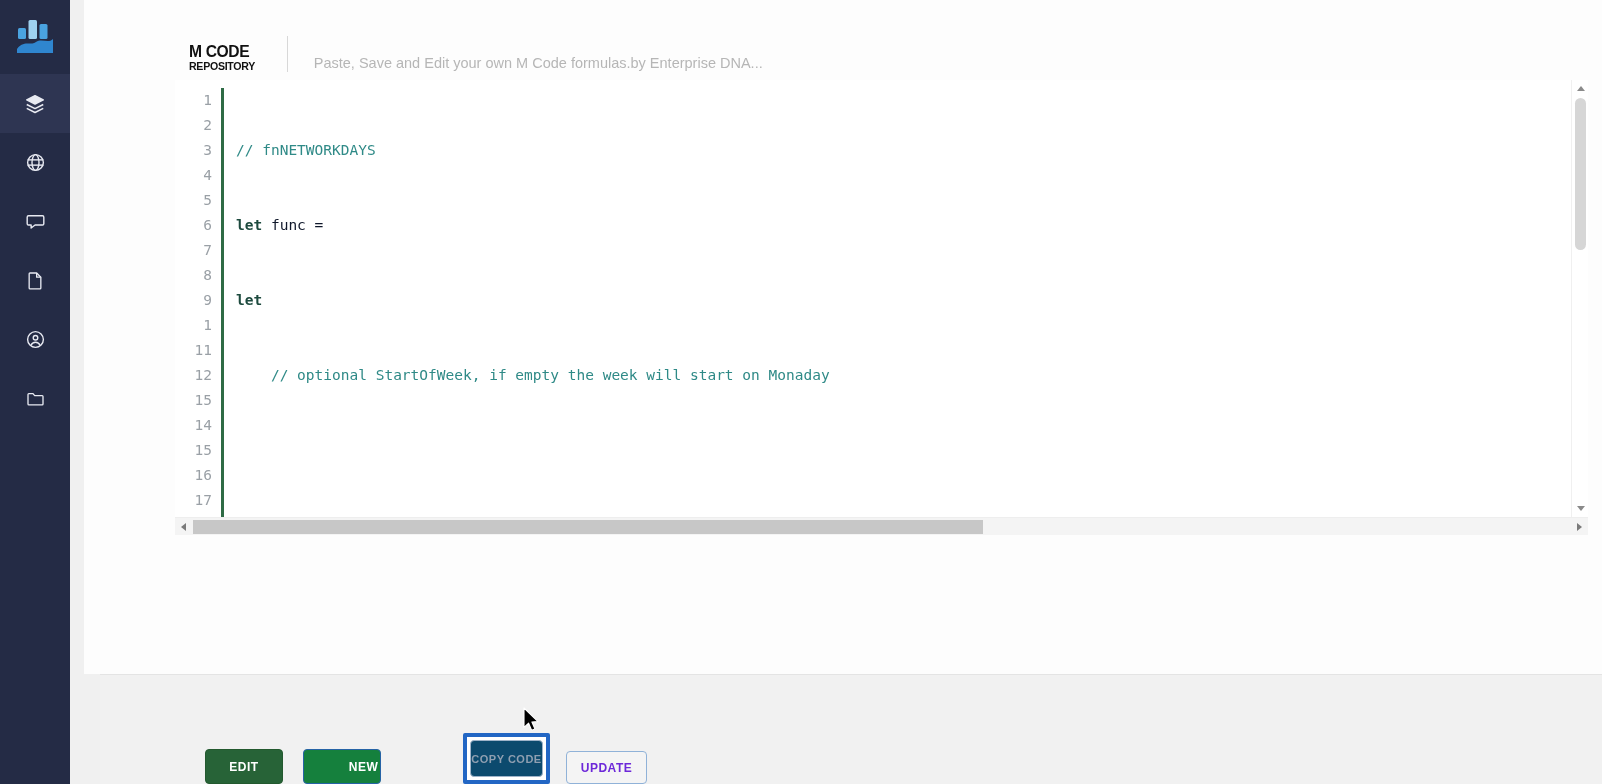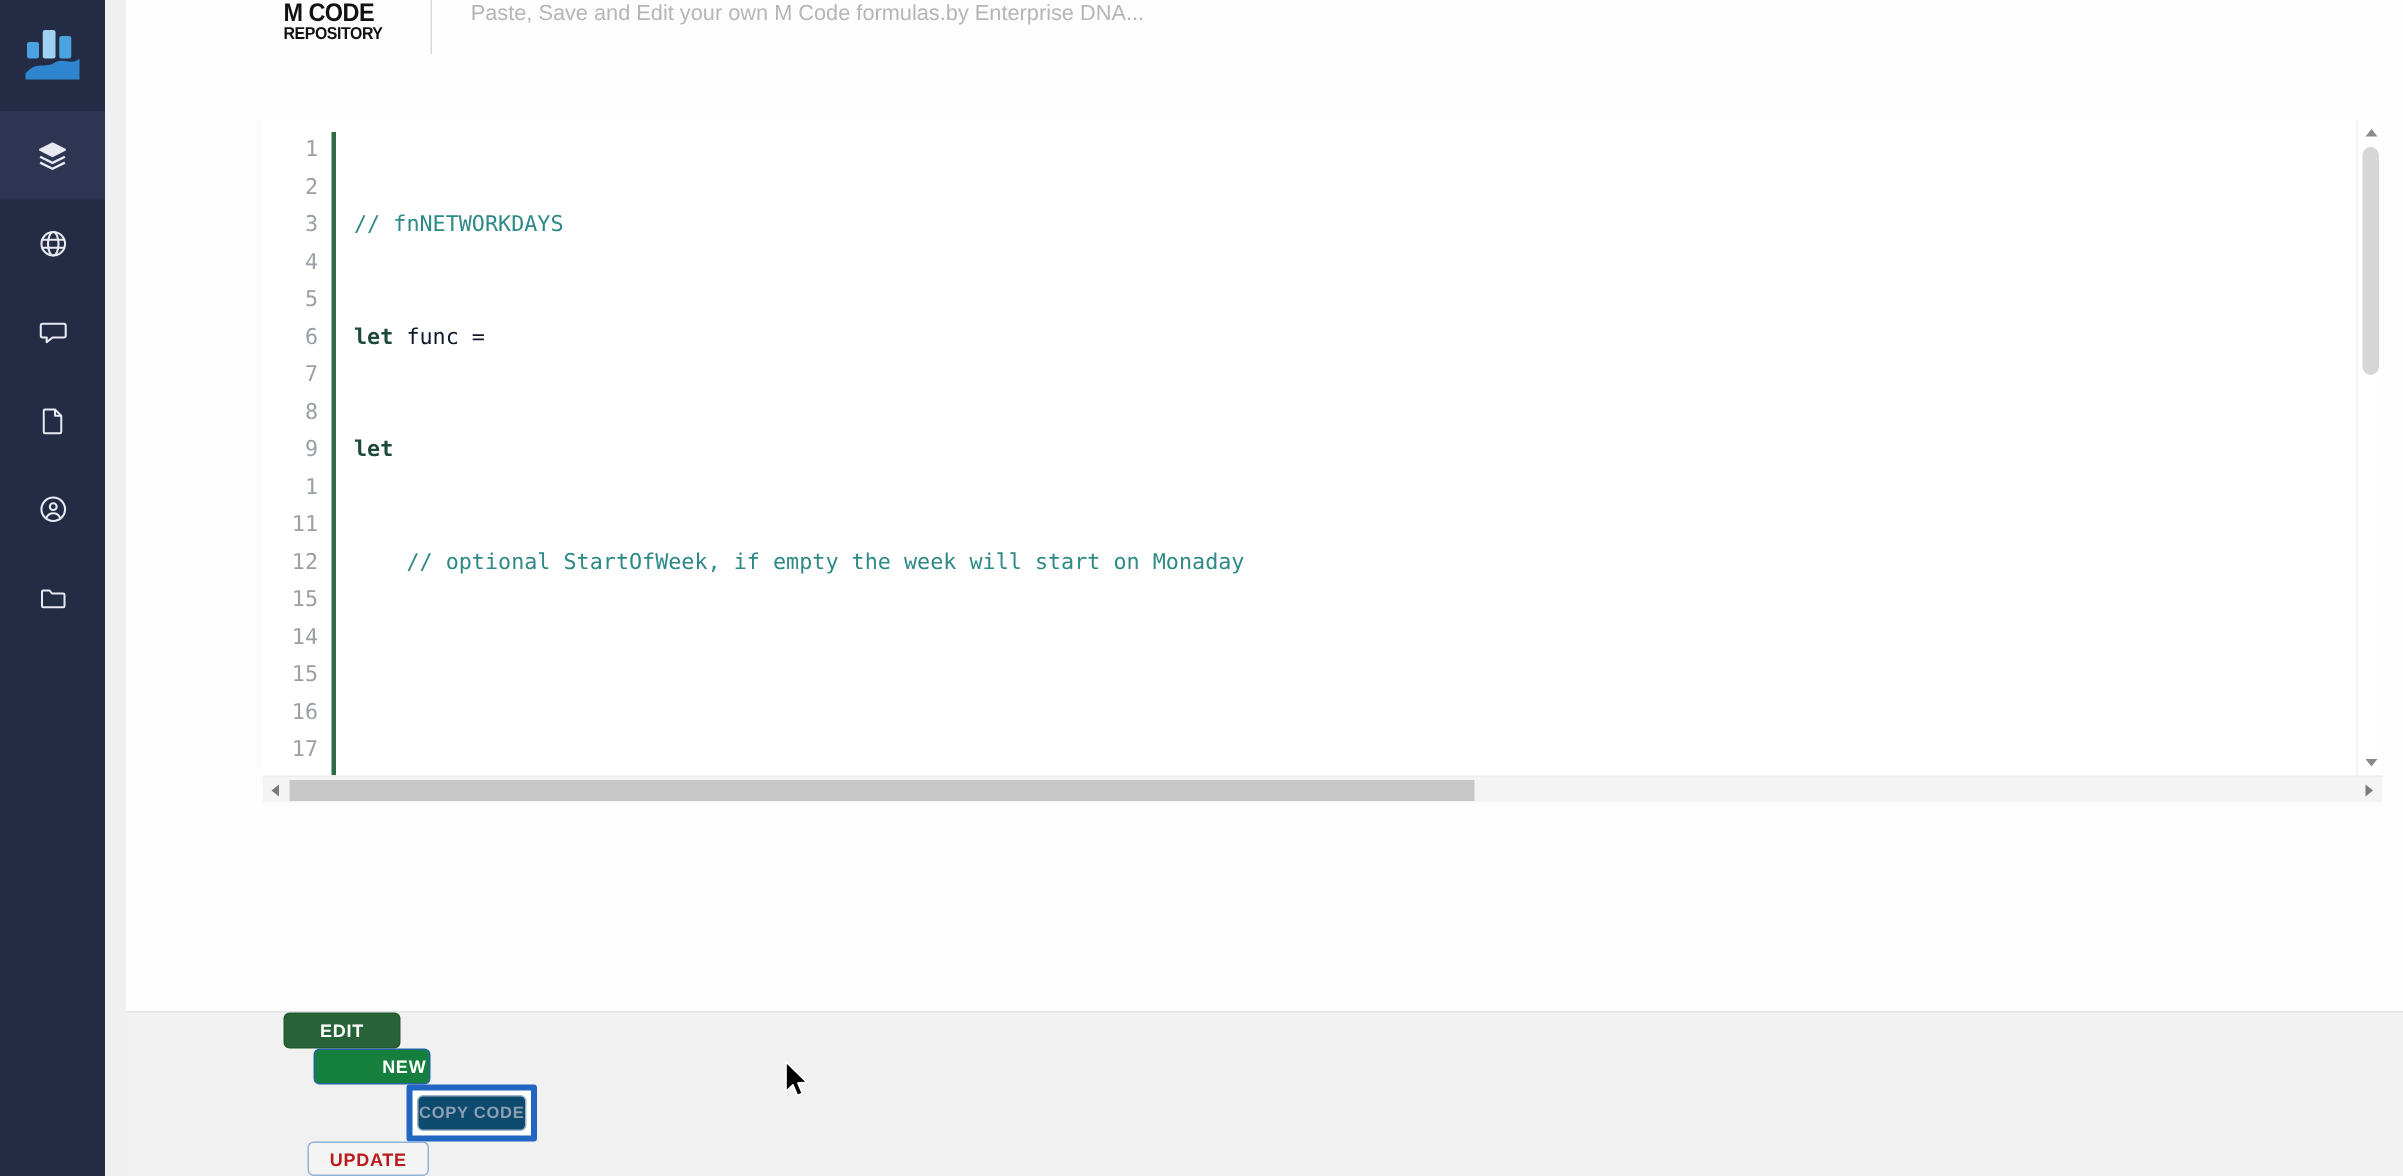--- a/index.html
+++ b/index.html
@@ -77,21 +77,21 @@
     background: #fdfdfd;
     display: flex;
     flex-direction: column;
   }
 
   
   #card-header {
     height: 72px;
     flex: 0 0 72px;
     display: flex;
-    align-items: flex-start;
+    align-items: flex-end;
     padding-left: 105px;
     background: #fdfdfd;
     gap: 12px;
   }
   #brand-logo {
     display: flex;
     flex-direction: column;
     justify-content: center;
     line-height: 1.0;
     padding-right: 14px;
@@ -255,30 +255,29 @@
     left: 105px;
     top: 536px;
     right: 0;
     bottom: 0;
     background: transparent;
   }
 
   
   #footer-bar {
     position: absolute;
-    left: 14px;
+    left: 30px;
     right: 0px;
     bottom: 0px;
     height: 110px;
     background: #f1f1f1;
     border-top: 1px solid #e4e4e4;
     display: flex;
-    align-items: flex-start;
+    align-items: flex-end;
     padding-left: 105px;
-    flex-direction: column;
   }
 
   .btn {
     font-family: "Liberation Sans", sans-serif;
     font-weight: bold;
     font-size: 12px;
     letter-spacing: 0.5px;
     border-radius: 4px;
     display: flex;
     align-items: center;
@@ -315,21 +314,21 @@
   #btn-copy {
     width: 100%; height: 100%;
     background: #0c4a6e;
     color: #8f9fb1;
     border: 1px solid #9fb3c9;
     font-size: 11px;
   }
   #btn-update {
     width: 81px; height: 33px;
     background: #f4f4f4;
-    color: #b91c1c;
+    color: #6d28d9;
     border: 1px solid #90b2d8;
     margin-left: 16px;
   }
 
   
   #cursor {
     position: absolute;
     left: 452px;
     top: 707px;
     pointer-events: none;

